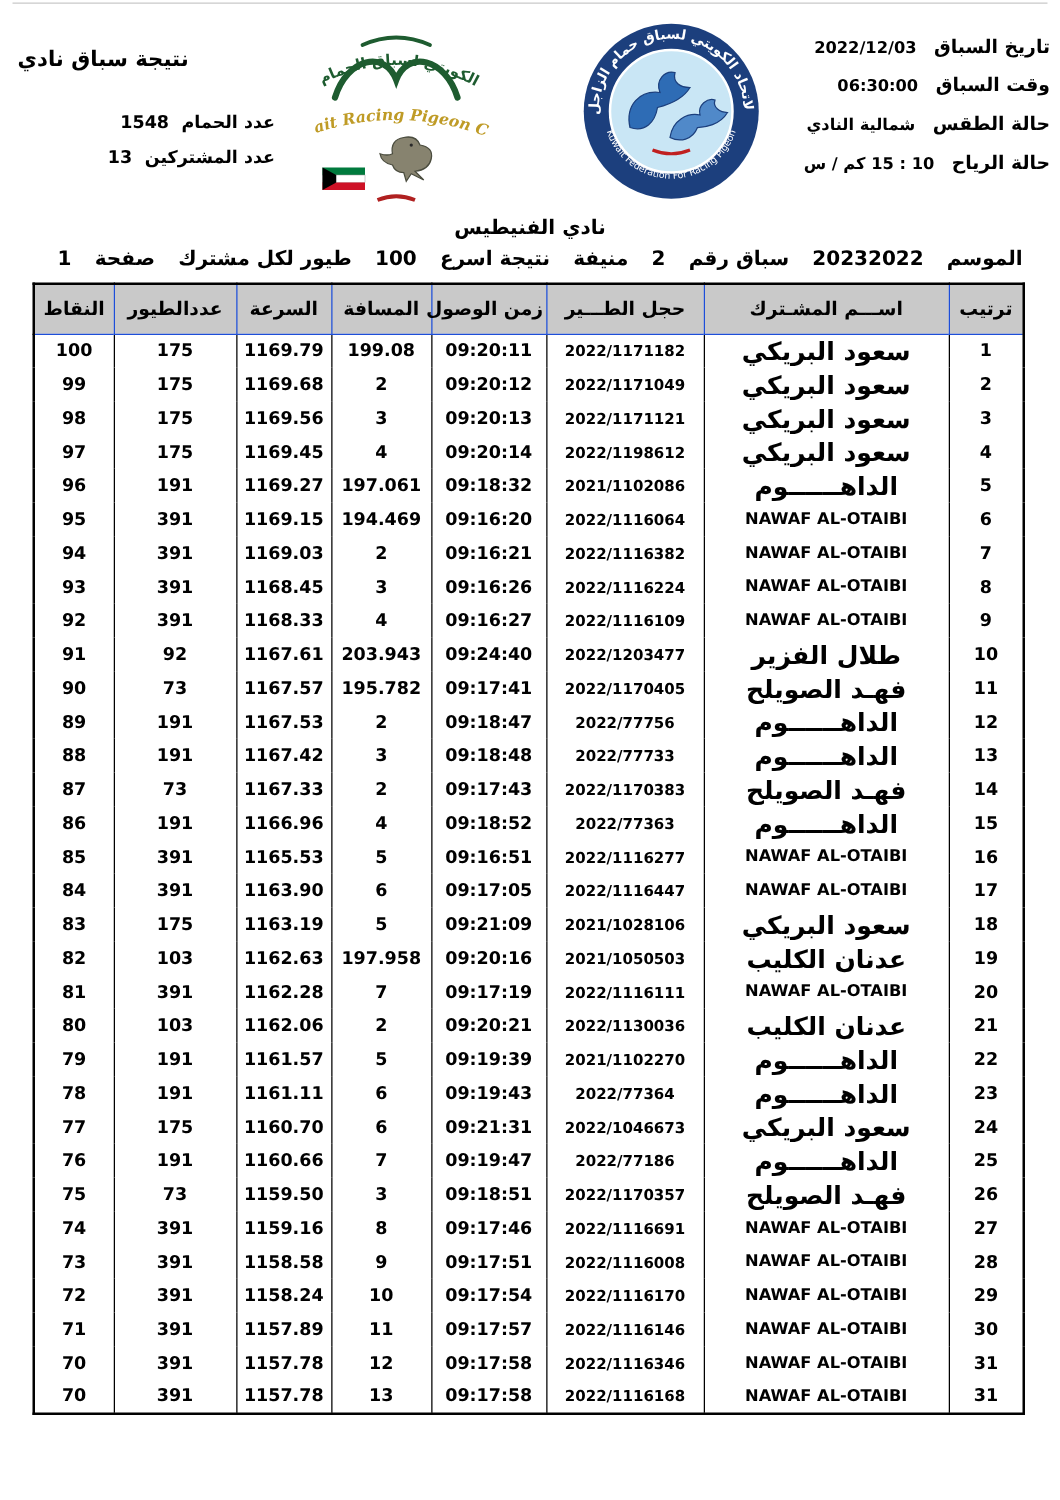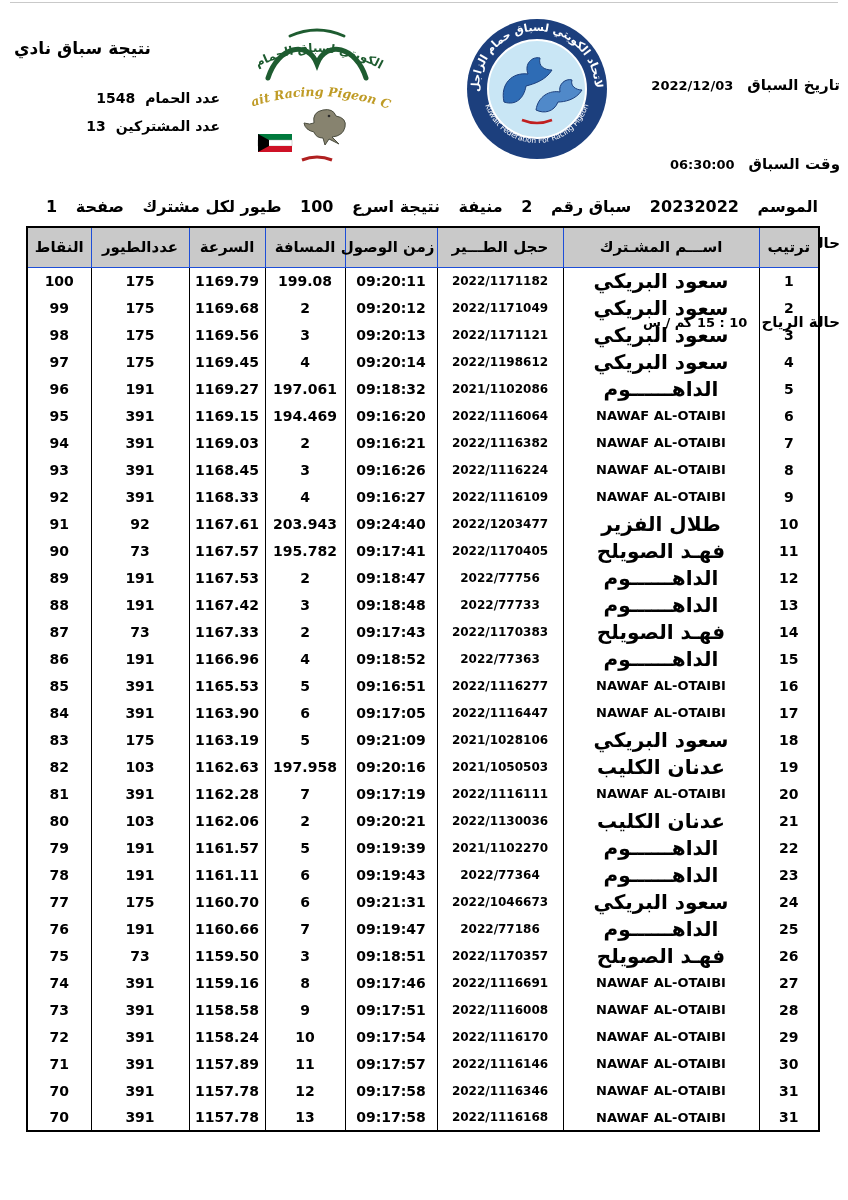--- a/index.html
+++ b/index.html
@@ -11,21 +11,21 @@
     position:relative;
     overflow:hidden;
   }
   .page { position:relative; width:848px; height:1200px; direction:rtl; }
 
   .top-rule { position:absolute; top:2px; left:10px; right:10px; border-top:1px solid #c9c9c9; }
 
   
   .meta-right { position:absolute; top:28px; right:8px; width:252px; }
   .meta-line { display:flex; gap:14px; align-items:baseline; margin-bottom:13px; }
-  .meta-label { font-weight:bold; font-size:15px; white-space:nowrap;margin-top:48px; }
+  .meta-label { font-weight:bold; font-size:15px; white-space:nowrap; }
   .meta-value { font-size:13px; font-weight:bold; white-space:nowrap;text-align:right; }
 
   
   .meta-left { position:absolute; top:38px; left:14px; width:206px; }
   .meta-left .title { text-align:left; font-size:17px; font-weight:bold; margin-bottom:32px; }
   .count-line { display:flex; gap:10px; justify-content:flex-start; align-items:baseline; font-size:14px; font-weight:bold; margin-bottom:12px; }
 
   
   .club-logo { position:absolute; top:20px; left:238px; width:158px; height:148px; }
   .federation-logo { position:absolute; top:18px; left:466px; width:142px; height:142px; }
@@ -140,20 +140,21 @@
     <div class="count-line">
       <span>عدد الحمام</span>
       <span>1548</span>
     </div>
     <div class="count-line">
       <span>عدد المشتركين</span>
       <span>13</span>
     </div>
   </div>
 
+  <div class="club-name">نادي الفنيطيس</div>
 
   <div class="info-bar">
     <span class="big">الموسم</span>
     <span class="big">20232022</span>
     <span>سباق رقم</span>
     <span>2</span>
     <span>منيفة</span>
     <span>نتيجة اسرع</span>
     <span>100</span>
     <span>طيور لكل مشترك</span>

